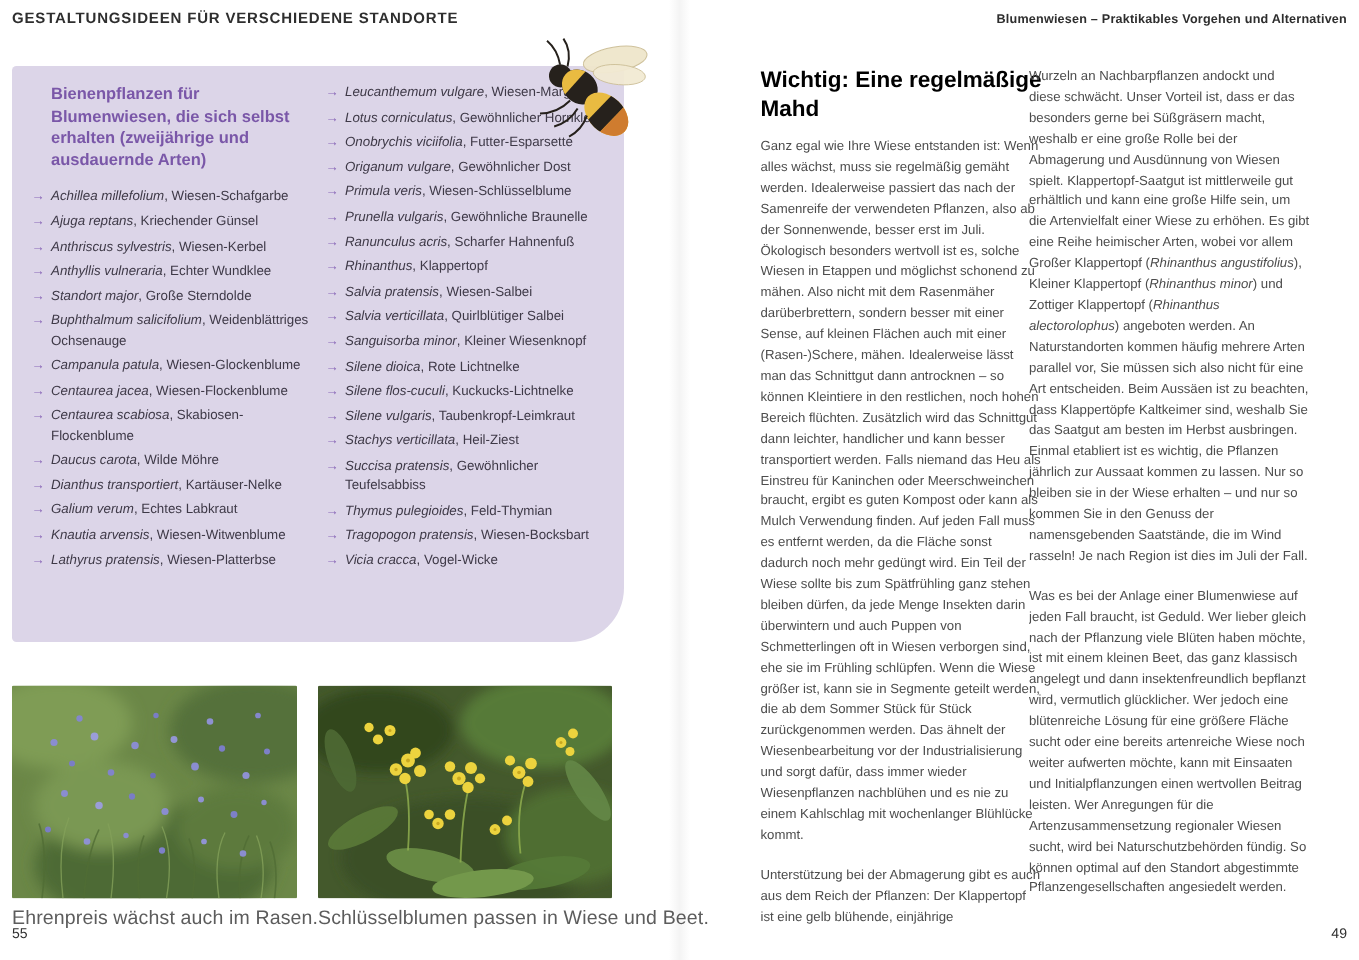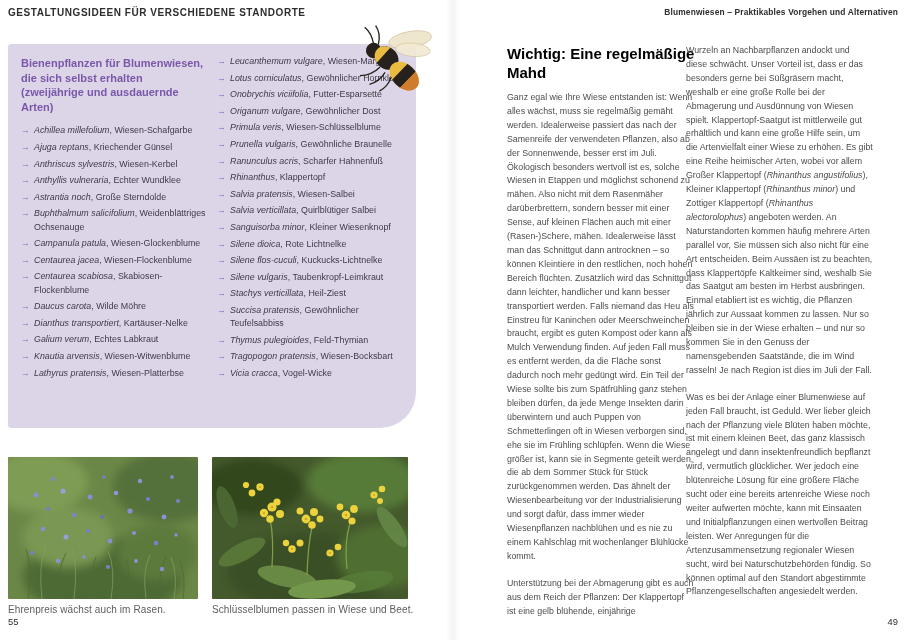--- a/index.html
+++ b/index.html
@@ -20,36 +20,36 @@
 
   
   .plant-box{
     position:absolute;left:8px;top:44px;width:408px;height:384px;
     box-sizing:border-box;padding:11px 10px 10px 13px;
     background:#dcd5e8;border-radius:3px 3px 36px 3px;
     display:flex;gap:11px;
   }
   .box-col1{width:185px;flex:none}
   .box-col2{flex:1;min-width:0}
-  .box-title{margin:1px 0 10px;font-size:11px;line-height:14.6px;font-weight:700;color:#7a57a8}
+  .box-title{margin:1px 13px 10px;font-size:11px;line-height:14.6px;font-weight:700;color:#7a57a8}
   .plant-list{list-style:none;margin:0;padding:0;font-size:8.9px;line-height:13.2px;color:#3e3947}
   .plant-item{display:flex;margin-bottom:3.4px}
   .arrow{width:13px;flex:none;color:#8a68b8}
   .item-text{flex:1;min-width:0}
   .item-text i{}
 
   
   .bee{position:absolute;left:352px;top:15px;width:86px;height:86px;pointer-events:none}
 
   
   .photo{position:absolute;top:457px;height:142px;overflow:hidden;border-radius:1px}
   .photo-1{left:8px;width:190px}
   .photo-2{left:212px;width:196px}
   .photo svg{display:block;width:100%;height:100%}
-  .caption{position:absolute;top:604px;font-size:10px;color:#5c5c5c;letter-spacing:.1px}
+  .caption{position:absolute;top:604px;font-size:13px;color:#5c5c5c;letter-spacing:.1px}
   .cap-1{left:8px}.cap-2{left:212px}
 
   .page-num{position:absolute;top:616px;font-size:9.4px;color:#2e2e2e}
   .pn-left{left:8px}
   .pn-right{right:8px}
 
   
   .text-col{
     position:absolute;top:44px;height:574px;overflow:hidden;
     font-size:8.8px;line-height:13.9px;color:#4c4c4c;text-align:left;
@@ -86,21 +86,21 @@
           <span class="item-text"><i>Anthriscus sylvestris</i><span>, Wiesen-Kerbel</span></span>
         </li>
 
         <li class="plant-item">
           <span class="arrow">→</span>
           <span class="item-text"><i>Anthyllis vulneraria</i><span>, Echter Wundklee</span></span>
         </li>
 
         <li class="plant-item">
           <span class="arrow">→</span>
-          <span class="item-text"><i>Astrantia noch</i><span>, Große Sterndolde</span></span>
+          <span class="item-text"><i>Standort major</i><span>, Große Sterndolde</span></span>
         </li>
 
         <li class="plant-item">
           <span class="arrow">→</span>
           <span class="item-text"><i>Buphthalmum salicifolium</i><span>, Weidenblättriges Ochsenauge</span></span>
         </li>
 
         <li class="plant-item">
           <span class="arrow">→</span>
           <span class="item-text"><i>Campanula patula</i><span>, Wiesen-Glockenblume</span></span>

